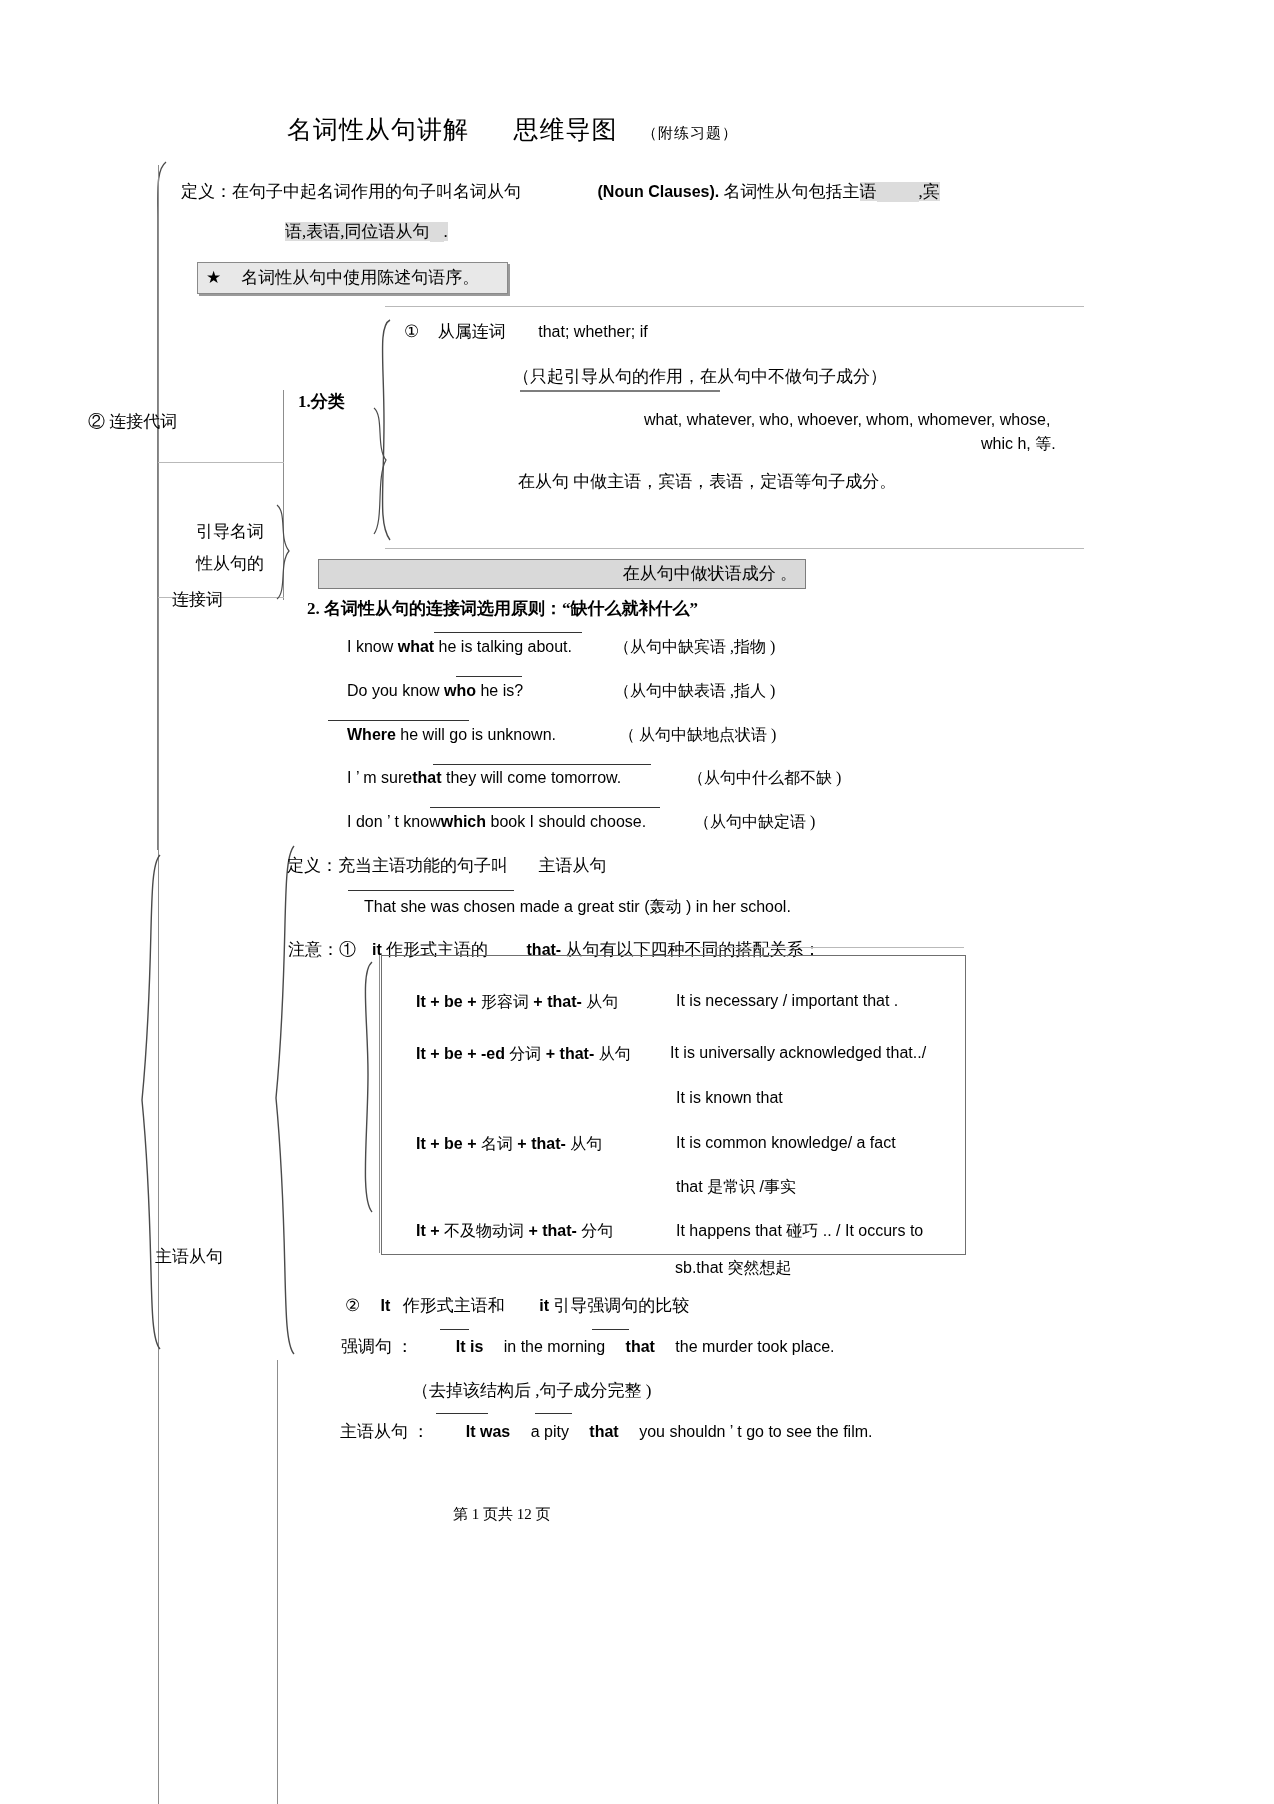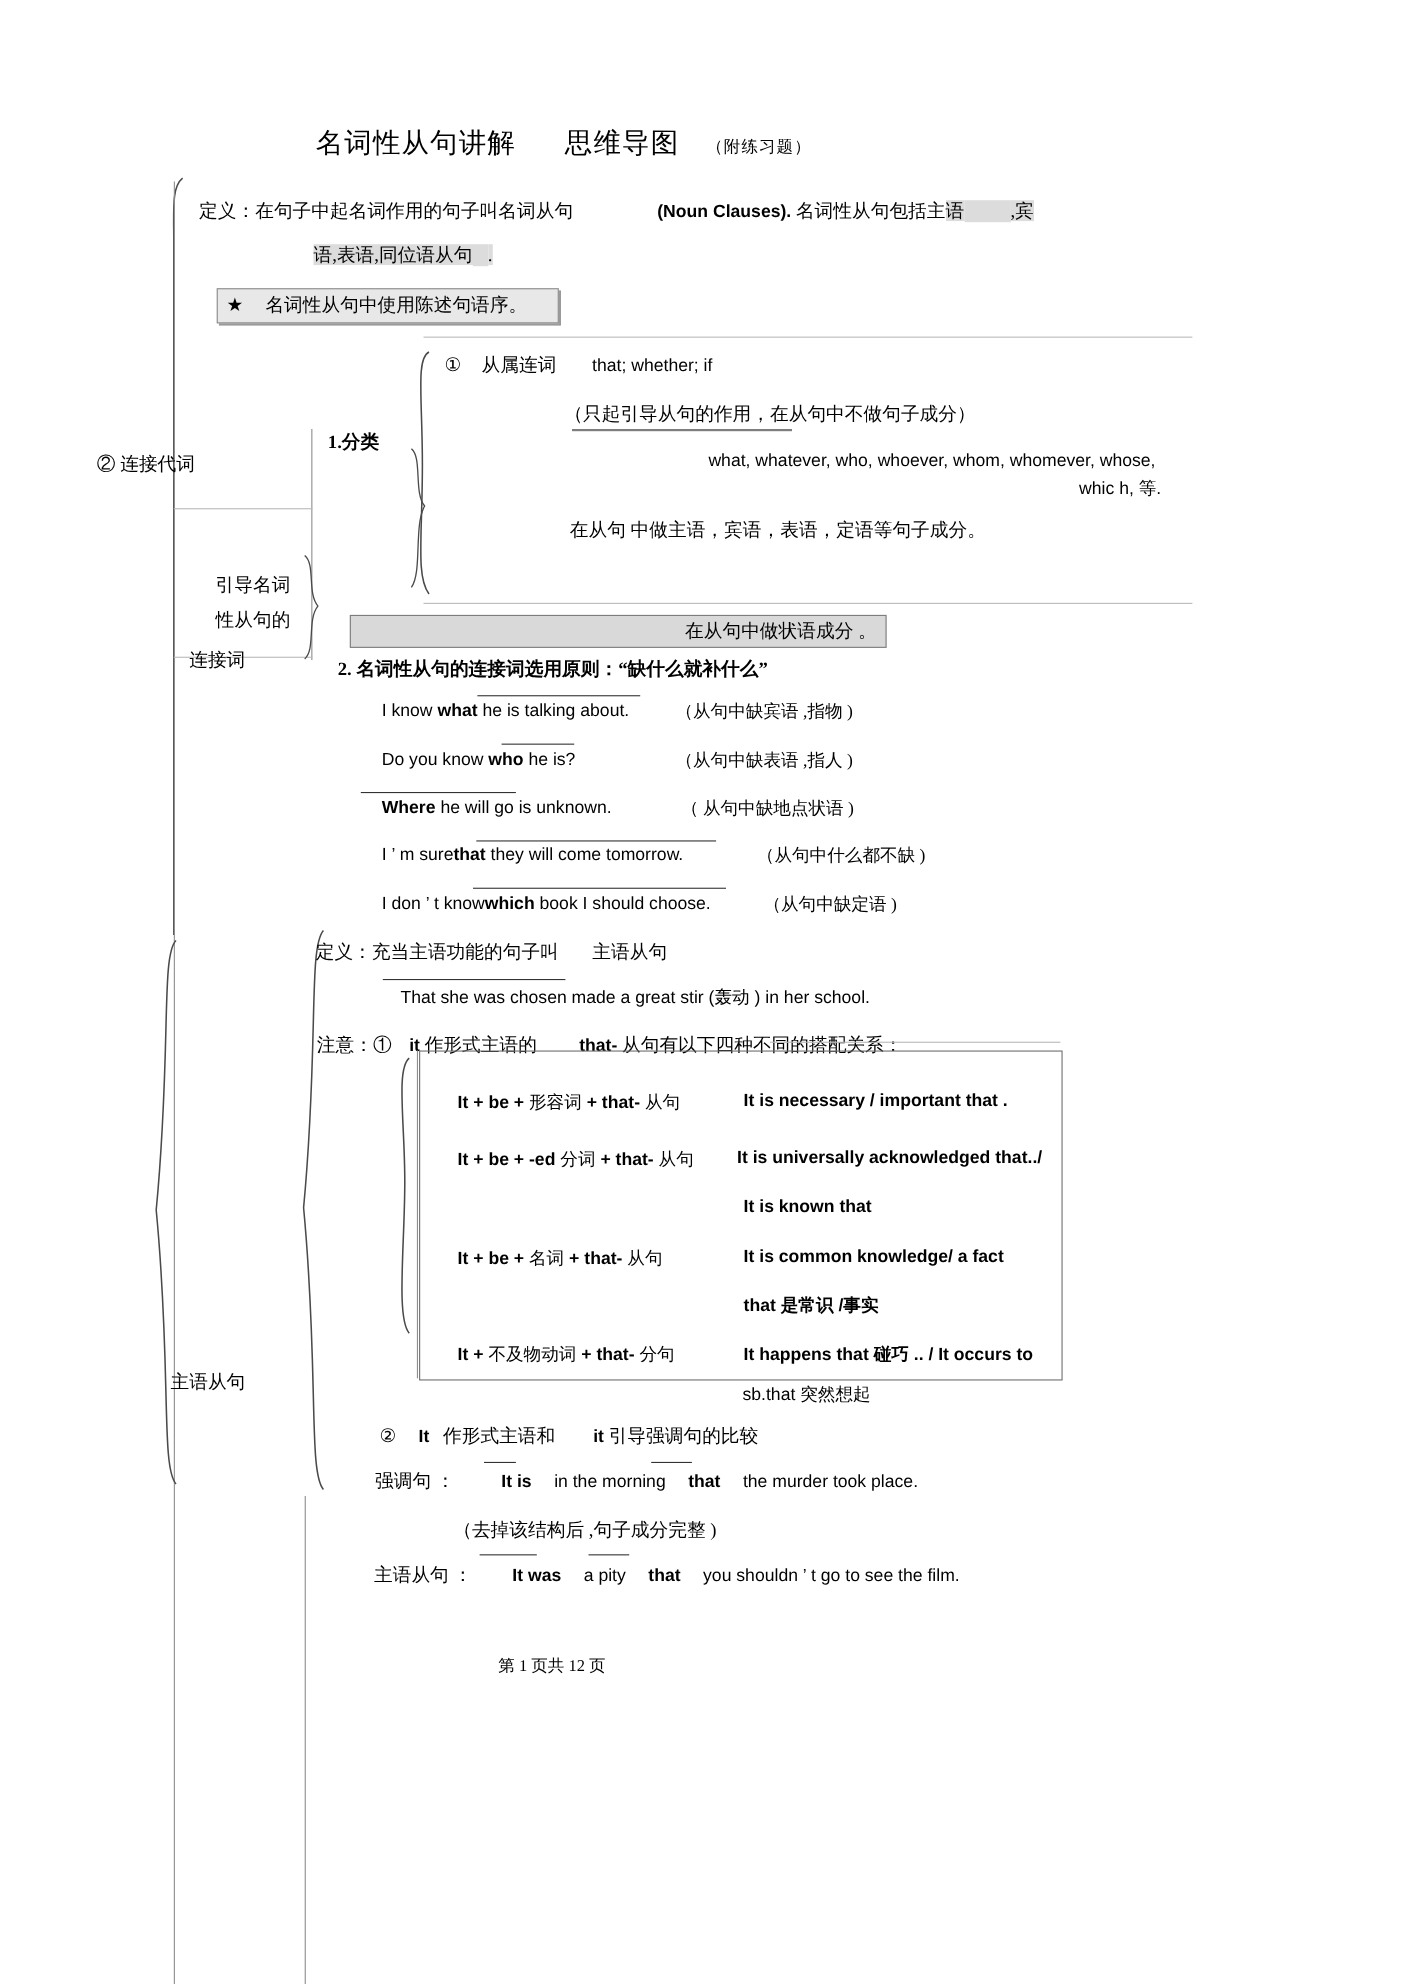--- a/index.html
+++ b/index.html
@@ -52,21 +52,21 @@
   svg.brace{position:absolute;overflow:visible;}
   svg.brace path{fill:none;stroke:#4a4a4a;stroke-width:1.4;}
   svg.brace2 path{stroke-width:1.2;}
 
   
   #itTable{
     position:absolute;left:381px;top:955px;width:583px;height:298px;
     border:1px solid #6f6f6f;
   }
   #itTable .cellA{position:absolute;font-size:16px;white-space:nowrap;}
-  #itTable .cellB{position:absolute;font-size:16px;white-space:nowrap;font-weight:bold;}
+  #itTable .cellB{position:absolute;font-size:16px;white-space:nowrap;}
 
   .footer{left:453px;top:1505px;font-size:15px;}
 </style>
 </head>
 <body>
 
 <div class="pg">
 
   <div class="abs" id="title">
     <span class="serif">名词性从句讲解</span>

